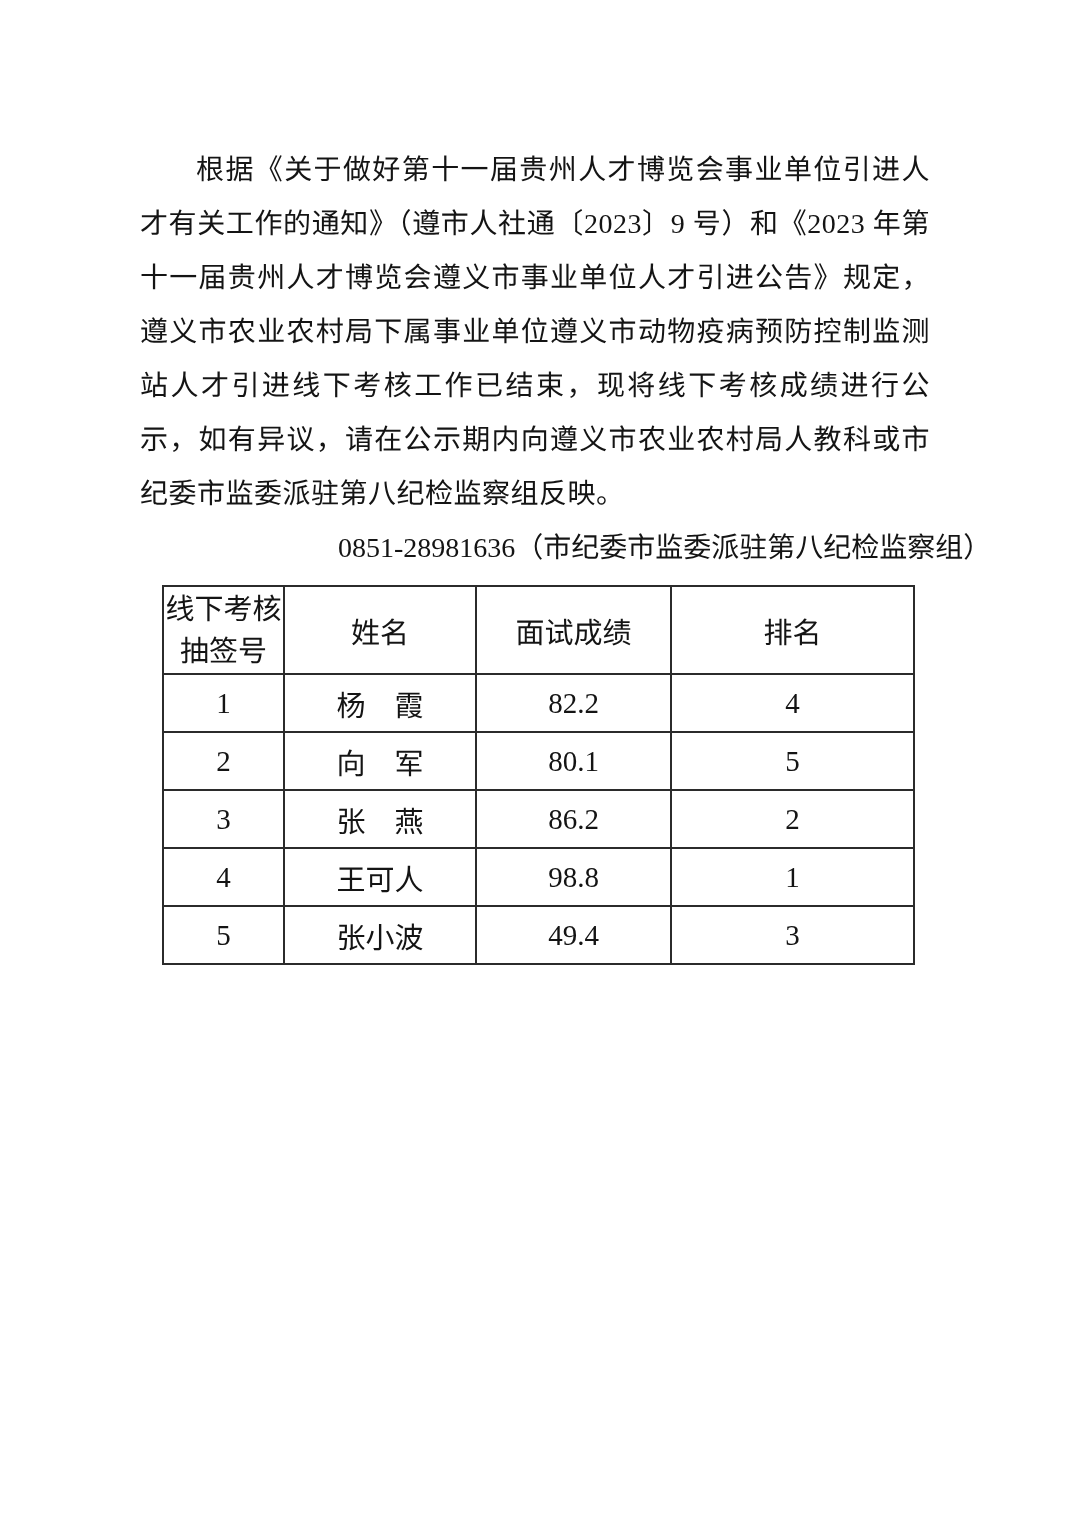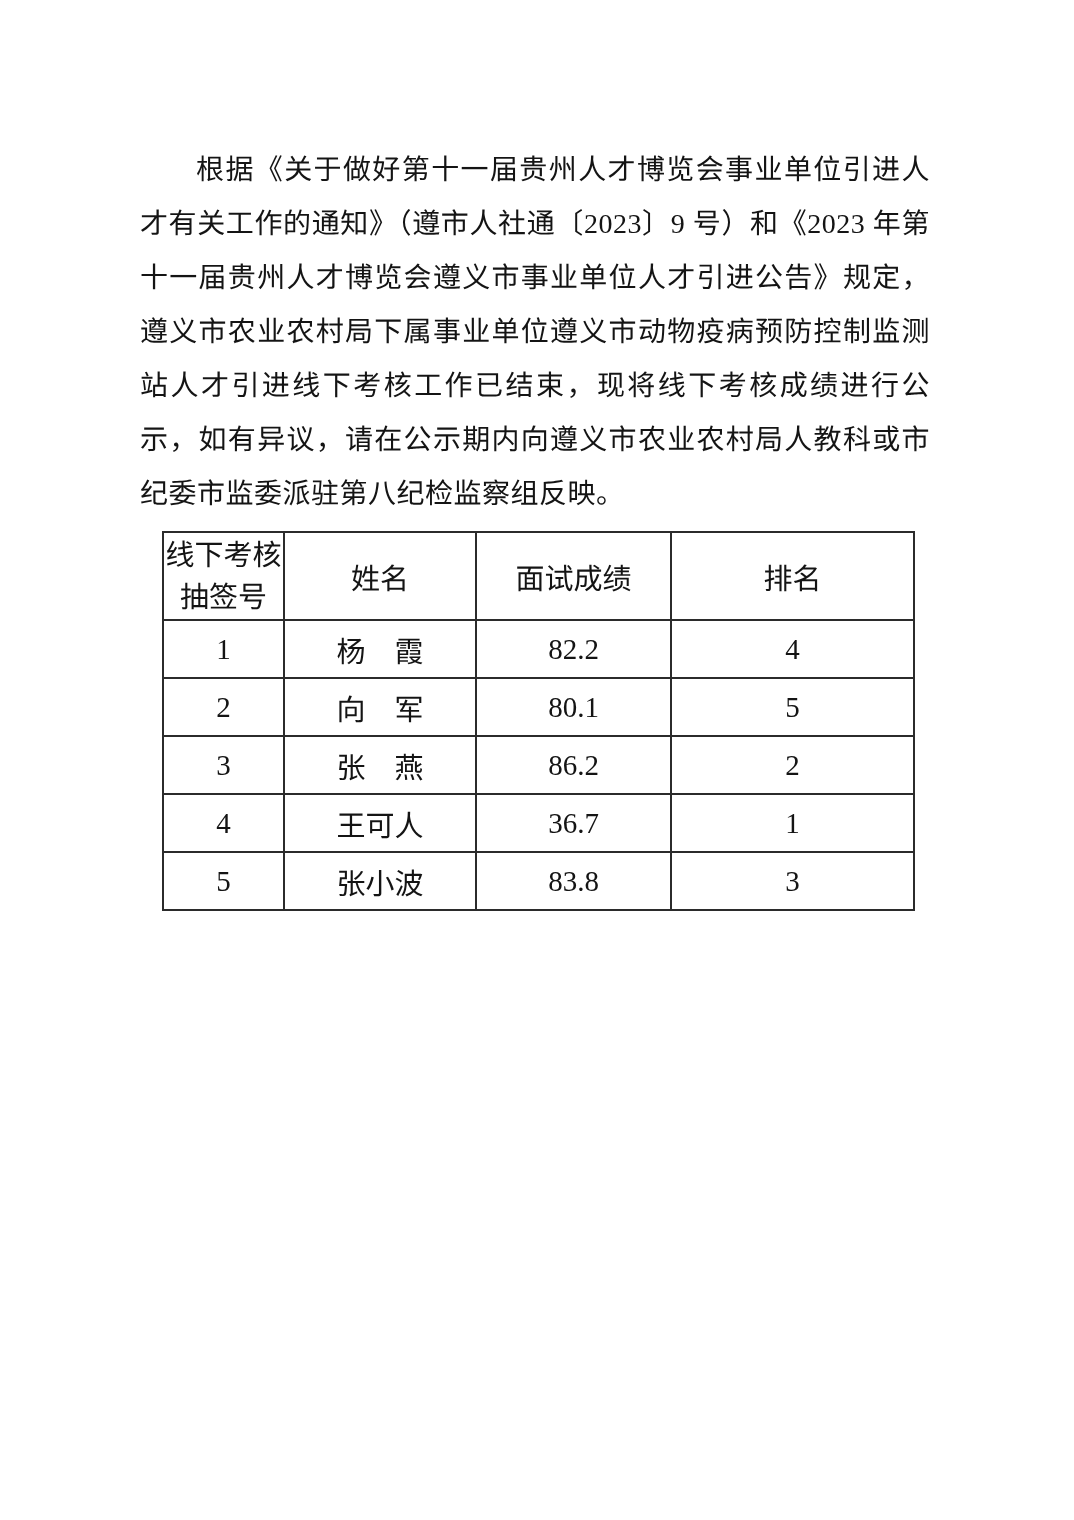--- a/index.html
+++ b/index.html
@@ -71,20 +71,21 @@
 </style>
 </head>
 <body>
 
 <div class="page">
 
   <p class="body-para">根据《关于做好第十一届贵州人才博览会事业单位引进人才有关工作的通知》（遵市人社通〔2023〕9 号）和《2023 年第十一届贵州人才博览会遵义市事业单位人才引进公告》规定，遵义市农业农村局下属事业单位遵义市动物疫病预防控制监测站人才引进线下考核工作已结束，现将线下考核成绩进行公示，如有异议，请在公示期内向遵义市农业农村局人教科或市纪委市监委派驻第八纪检监察组反映。</p>
 
 
 
+  <p class="info-line secondary"><span>0851-28981636（市纪委市监委派驻第八纪检监察组）</span></p>
 
   <table class="score-table">
     <colgroup>
       <col class="c1">
         <col class="c2">
         <col class="c3">
         <col class="c4">
     </colgroup>
     <thead>
       <tr>
@@ -112,26 +113,26 @@
       </tr>
       <tr>
         <td>3</td>
         <td>张　燕</td>
         <td>86.2</td>
         <td>2</td>
       </tr>
       <tr>
         <td>4</td>
         <td>王可人</td>
-        <td>36.7</td>
+        <td>98.8</td>
         <td>1</td>
       </tr>
       <tr>
         <td>5</td>
         <td>张小波</td>
-        <td>83.8</td>
+        <td>49.4</td>
         <td>3</td>
       </tr>
     </tbody>
   </table>
 
 
 </div>
 
 </body></html>

